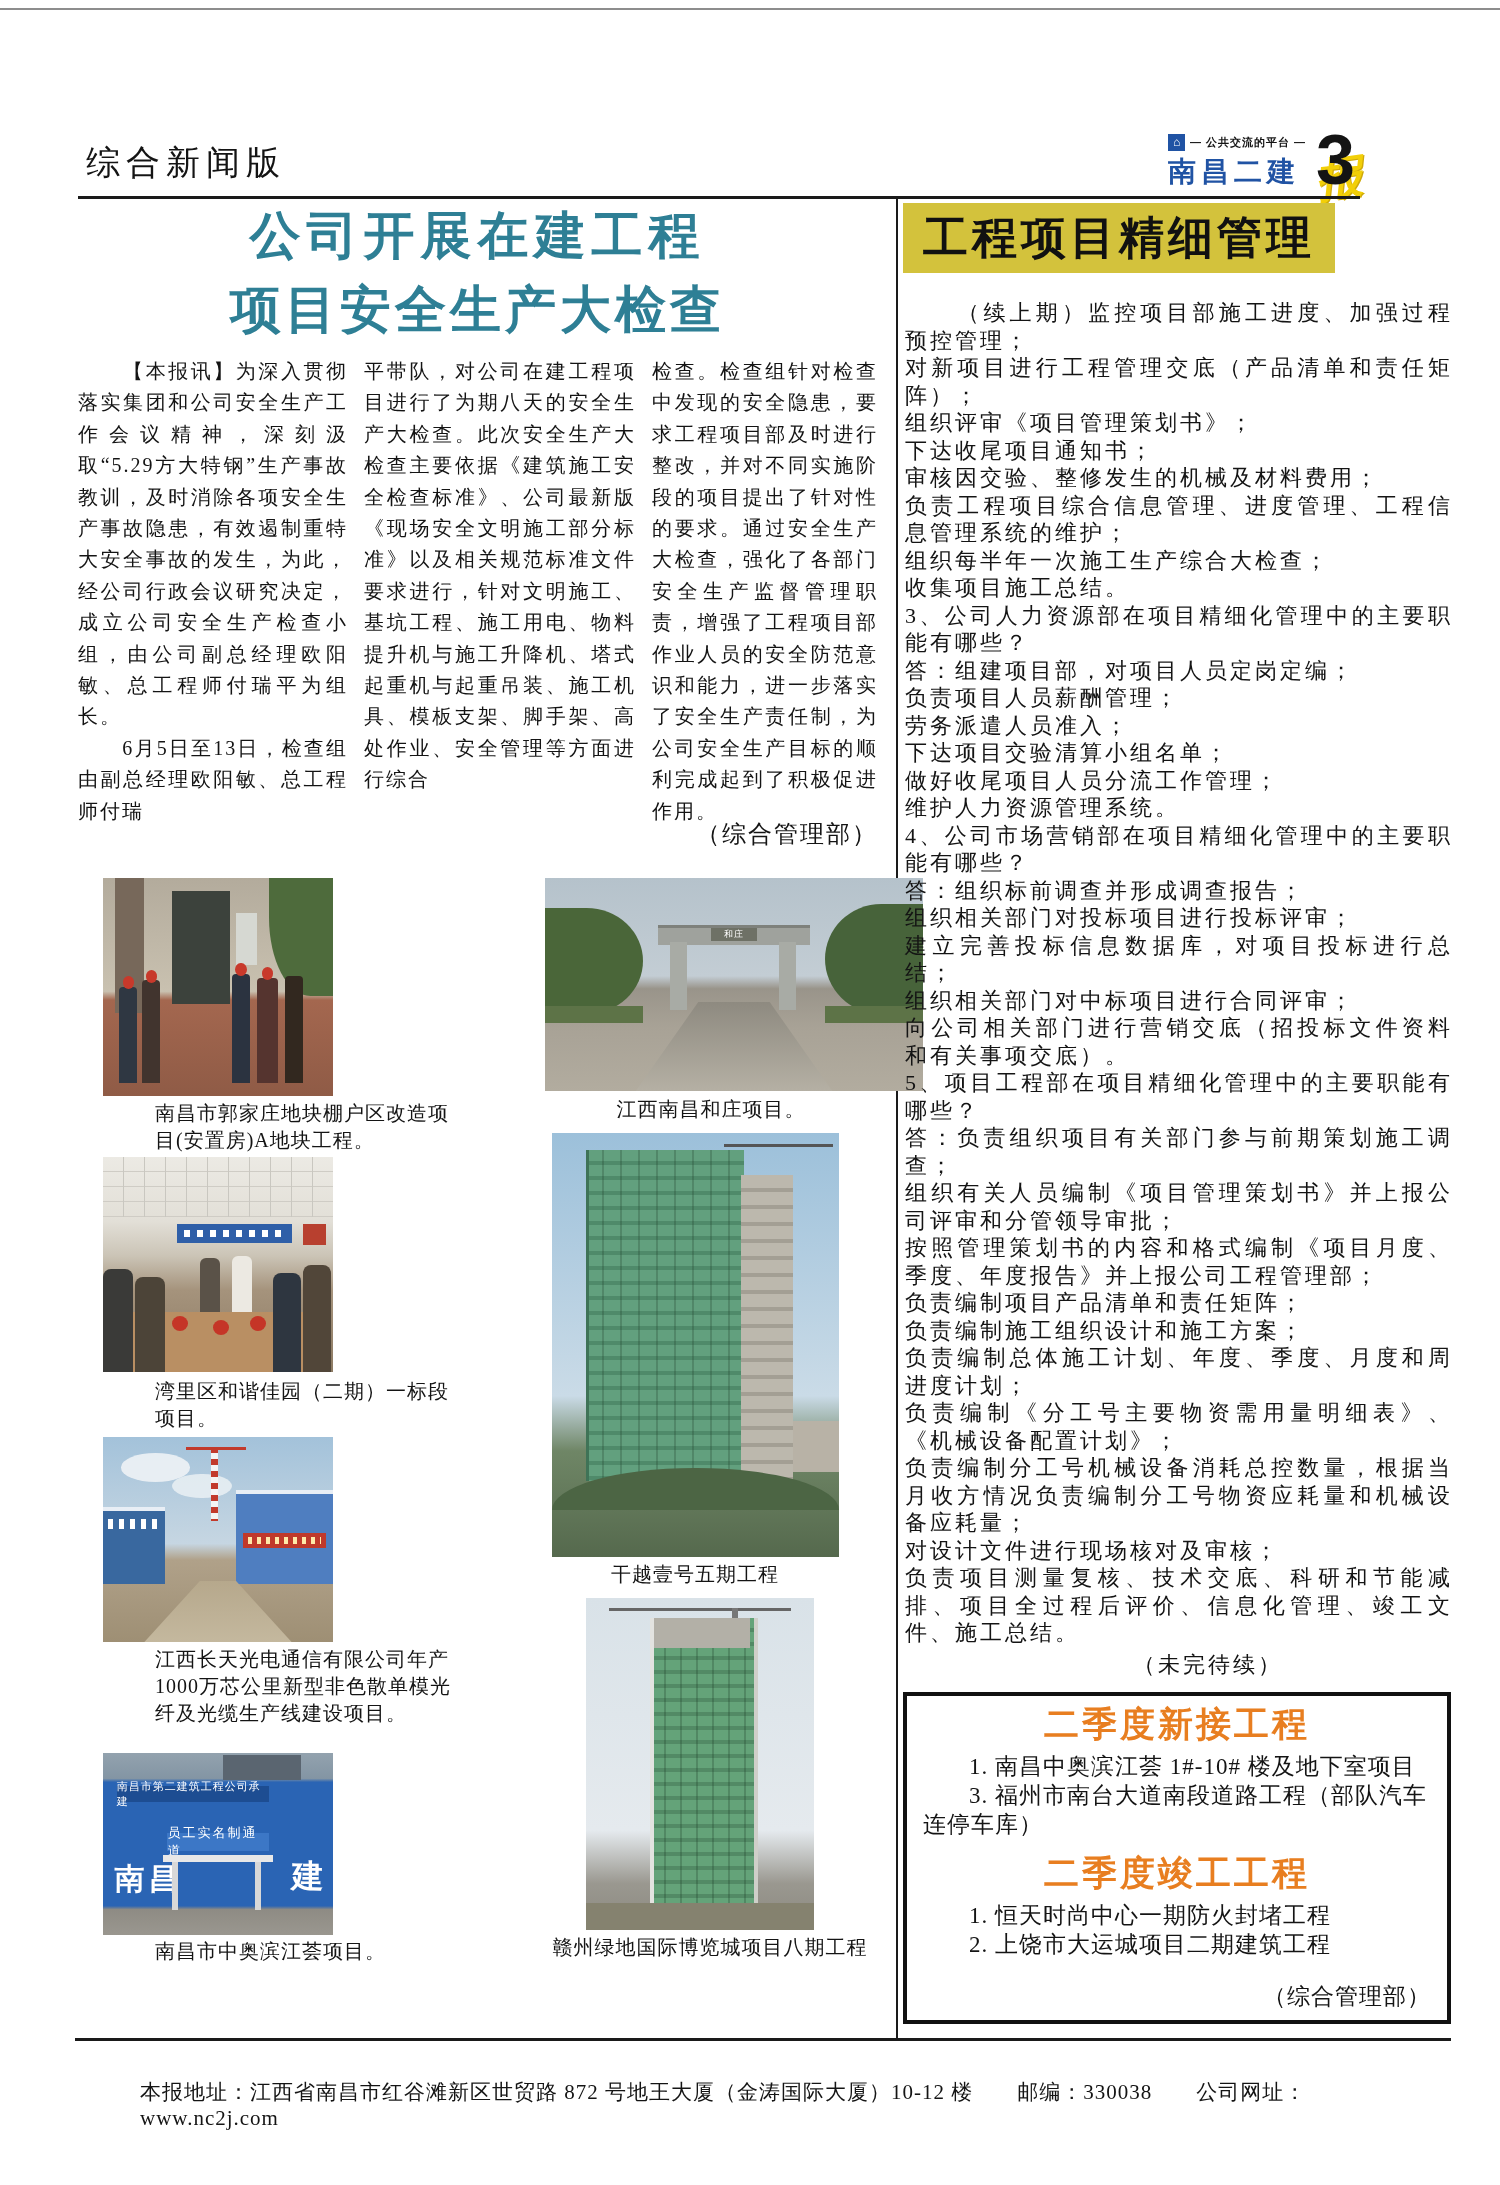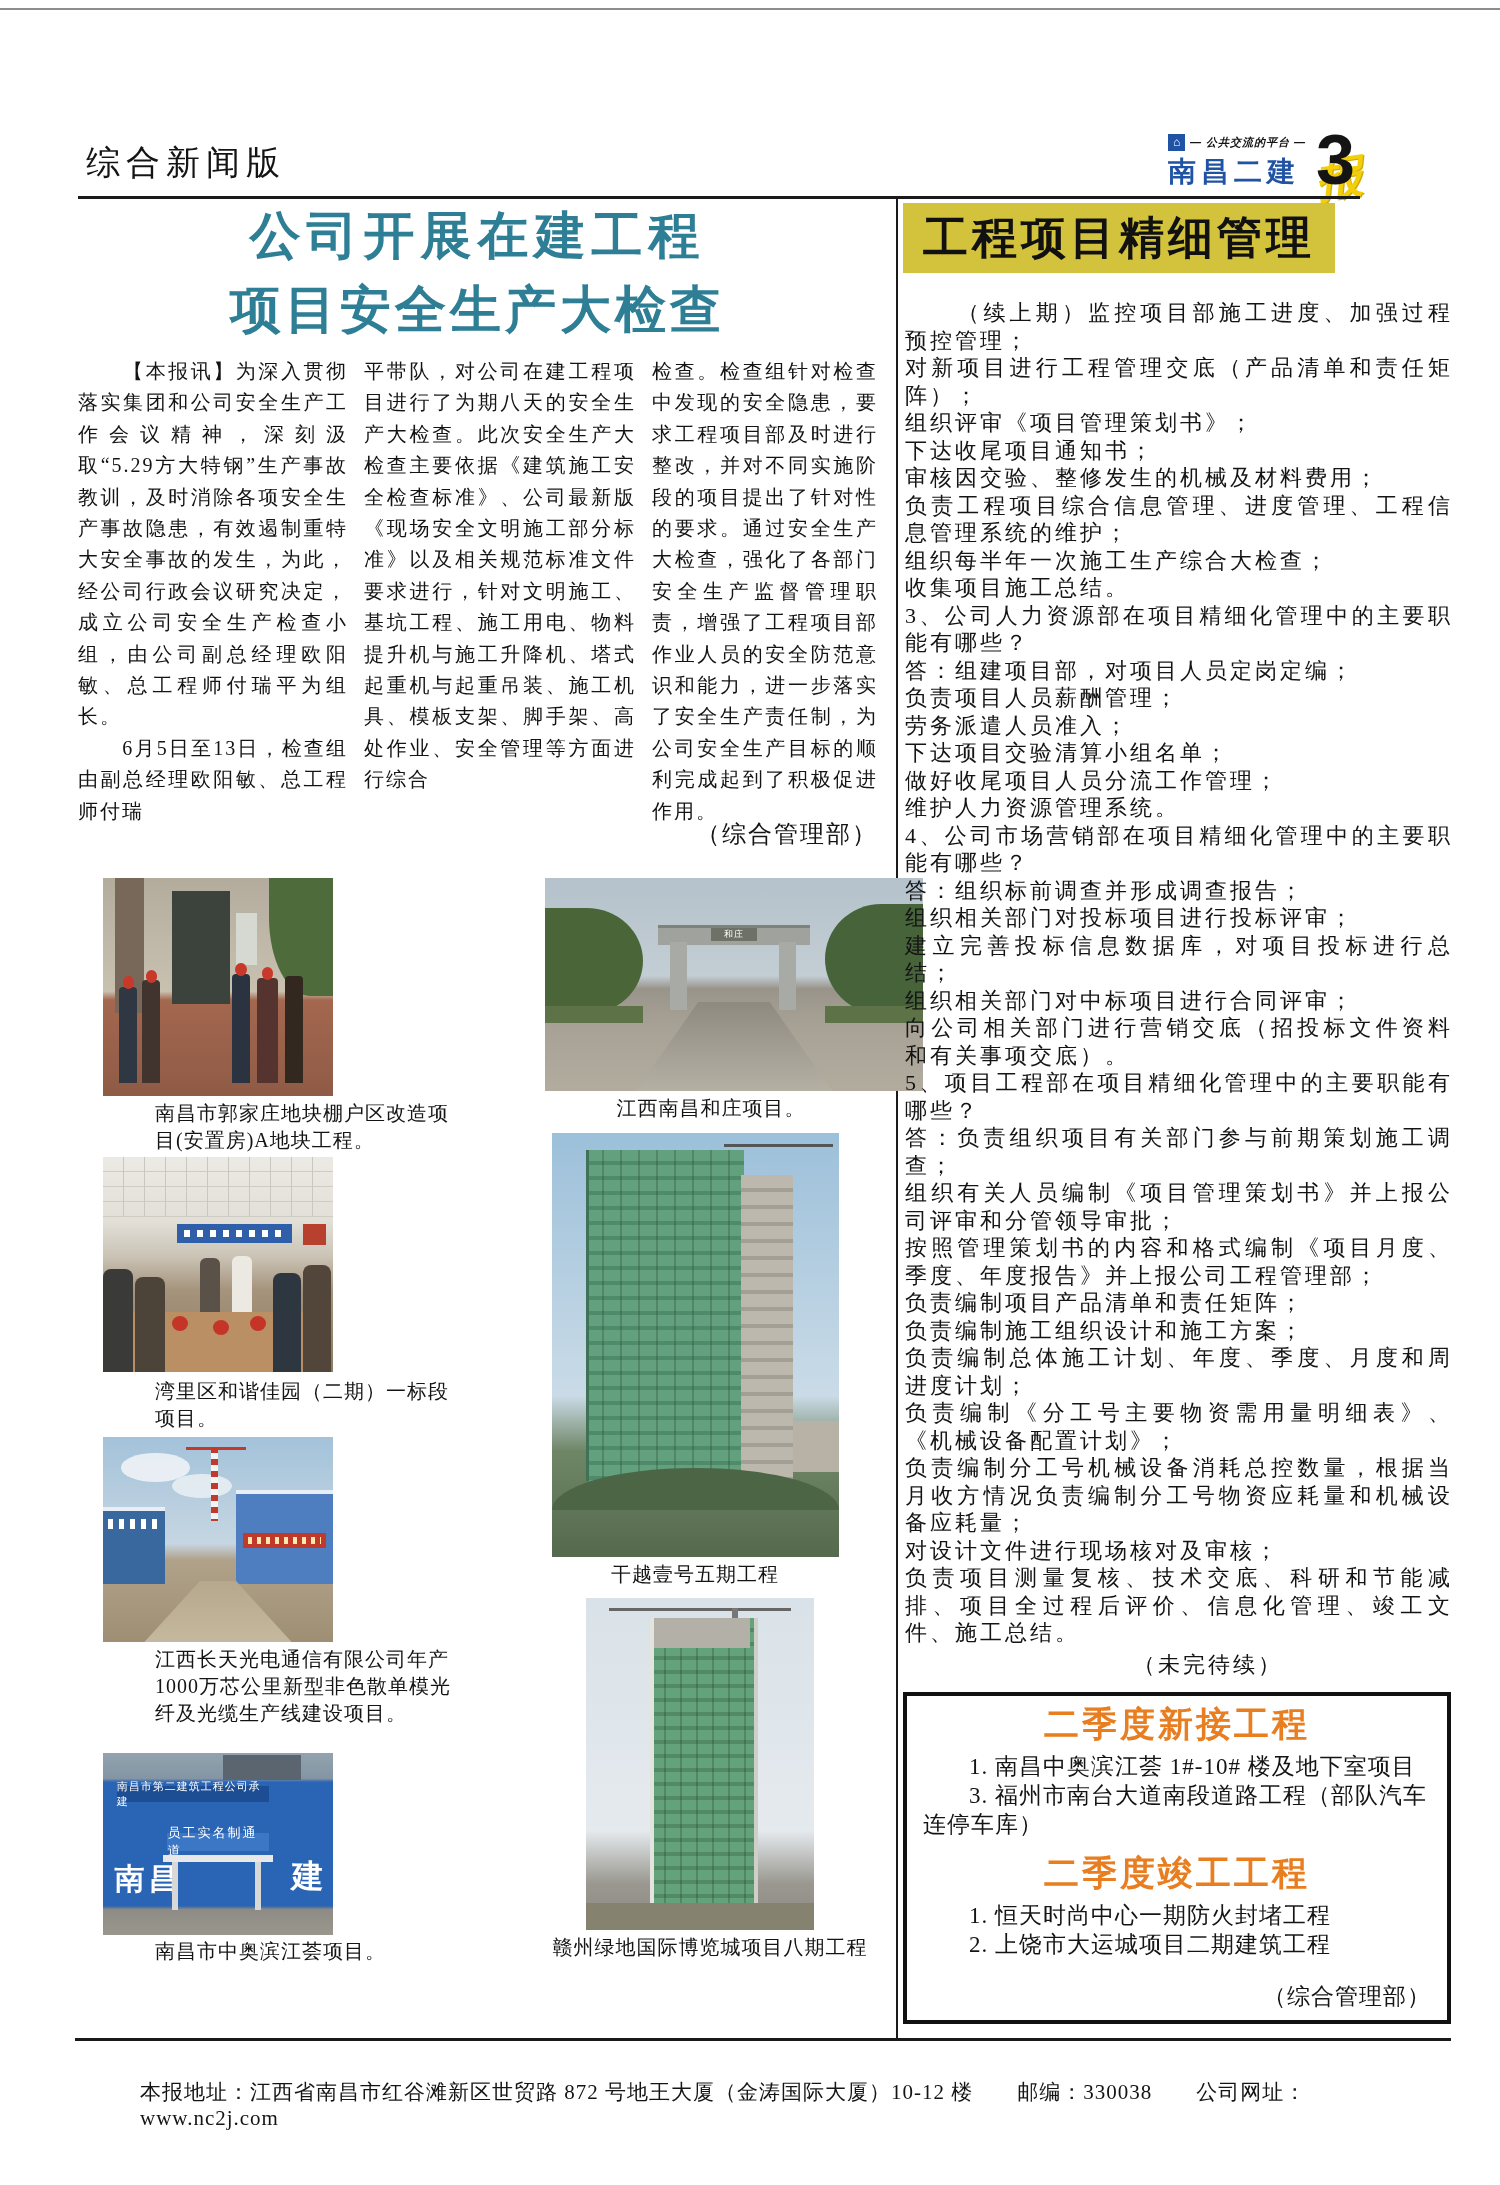--- a/index.html
+++ b/index.html
@@ -12,21 +12,21 @@
                  font-weight:normal;font-size:34px;letter-spacing:6px;}
   .header-rule{position:absolute;left:78px;top:196px;width:1282px;height:3px;background:#1a1a1a;}
   .vdiv{position:absolute;left:896px;top:197px;width:2px;height:1841px;background:#1a1a1a;}
   .footer-rule{position:absolute;left:75px;top:2038px;width:1376px;height:3px;background:#1a1a1a;}
 
   
   .masthead{position:absolute;left:1168px;top:134px;width:200px;}
   .mh-row1{display:flex;align-items:center;gap:5px;}
   .mh-icon{width:17px;height:17px;background:#2053a4;color:#fff;font-size:12px;line-height:17px;
            text-align:center;font-family:"Liberation Sans",sans-serif;}
-  .mh-tagline{font-size:11px;font-weight:bold;letter-spacing:1px;font-family:"Liberation Sans",sans-serif;font-style:italic;}
+  .mh-tagline{font-size:11px;font-weight:bold;letter-spacing:1px;font-family:"Liberation Sans",sans-serif;}
   .mh-name{color:#2053a4;font-weight:bold;font-size:28px;letter-spacing:5px;
            font-family:"Liberation Sans",sans-serif;margin-top:2px;display:inline-block;}
   .mh-bao{position:absolute;left:148px;top:14px;color:#f2cf08;font-size:46px;font-weight:bold;
           font-style:italic;transform:rotate(-8deg);text-shadow:1px 1px 0 #cfa90a;}
   .mh-num{position:absolute;left:1316px;top:120px;font-size:70px;font-weight:bold;
           font-family:"Liberation Sans",sans-serif;}
 
   
   .headline{position:absolute;left:75px;width:805px;text-align:center;color:#2e7f95;
             font-family:"Liberation Sans",sans-serif;font-weight:bold;font-size:51px;}
@@ -172,21 +172,21 @@
       <div class="a" style="left:74%;top:12%;width:30%;height:52%;background:#47633a;border-radius:60% 0 0 60%;"></div>
       <div class="a" style="left:30%;top:22%;width:40%;height:8%;background:#9fa29d;border-top:3px solid #7e817c;"></div>
       <div class="a" style="left:44%;top:23.5%;width:12%;height:6%;background:#6e7166;color:#fff;font-size:9px;display:flex;align-items:center;justify-content:center;letter-spacing:1px;">和庄</div>
       <div class="a" style="left:33%;top:30%;width:4.5%;height:32%;background:#a8aba5;"></div>
       <div class="a" style="left:62%;top:30%;width:4.5%;height:32%;background:#a8aba5;"></div>
       <div class="a" style="left:24%;top:58%;width:52%;height:42%;background:linear-gradient(180deg,#8e8a80,#b5b0a4);clip-path:polygon(32% 0,68% 0,100% 100%,0 100%);"></div>
       <div class="a" style="left:0;top:60%;width:26%;height:8%;background:#5d7347;"></div>
       <div class="a" style="left:74%;top:60%;width:26%;height:8%;background:#5d7347;"></div>
     </div>
   </figure>
-  <div class="cap cap-c" style="left:545px;top:1096px;width:332px;font-family:Liberation Mono, monospace;">江西南昌和庄项目。</div>
+  <div class="cap cap-c" style="left:545px;top:1096px;width:332px;">江西南昌和庄项目。</div>
 
   <figure style="left:552px;top:1133px;width:287px;height:424px;">
     <div class="img" style="background:linear-gradient(180deg,#9cc0da 0%,#cadbe7 62%,#6f8666 75%,#55694d 100%);">
       <div class="a" style="left:60%;top:2.5%;width:38%;height:3px;background:#555555;"></div>
       <div class="a" style="left:12%;top:4%;width:54%;height:78%;background:repeating-linear-gradient(180deg,#62a07e 0 11px,#4f8a6a 11px 15px);border-left:3px solid #3f7357;"></div>
       <div class="a" style="left:66%;top:10%;width:18%;height:72%;background:repeating-linear-gradient(180deg,#bcb8ad 0 13px,#a39f94 13px 17px);"></div>
       <div class="a" style="left:12%;top:4%;width:54%;height:78%;background:repeating-linear-gradient(90deg,transparent 0 16px,rgba(30,60,40,.25) 16px 18px);"></div>
       <div class="a" style="left:0;top:79%;width:100%;height:10%;background:#4c6544;border-radius:50% 50% 0 0 / 100% 100% 0 0;"></div>
       <div class="a" style="left:84%;top:68%;width:16%;height:12%;background:#b8b2a6;"></div>
     </div>

